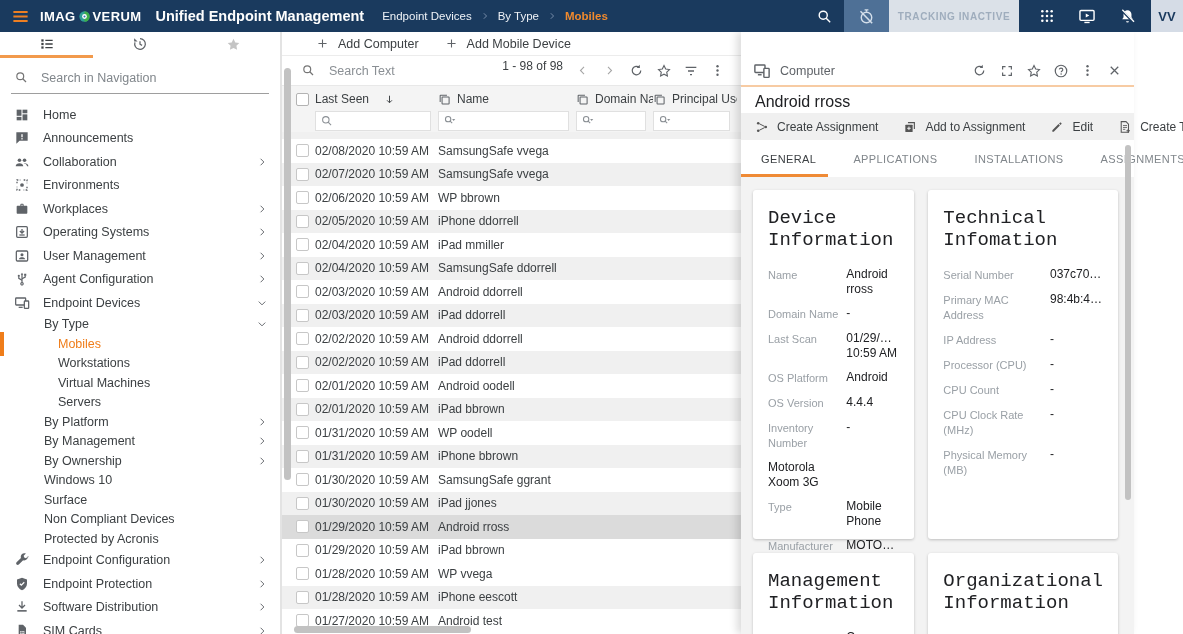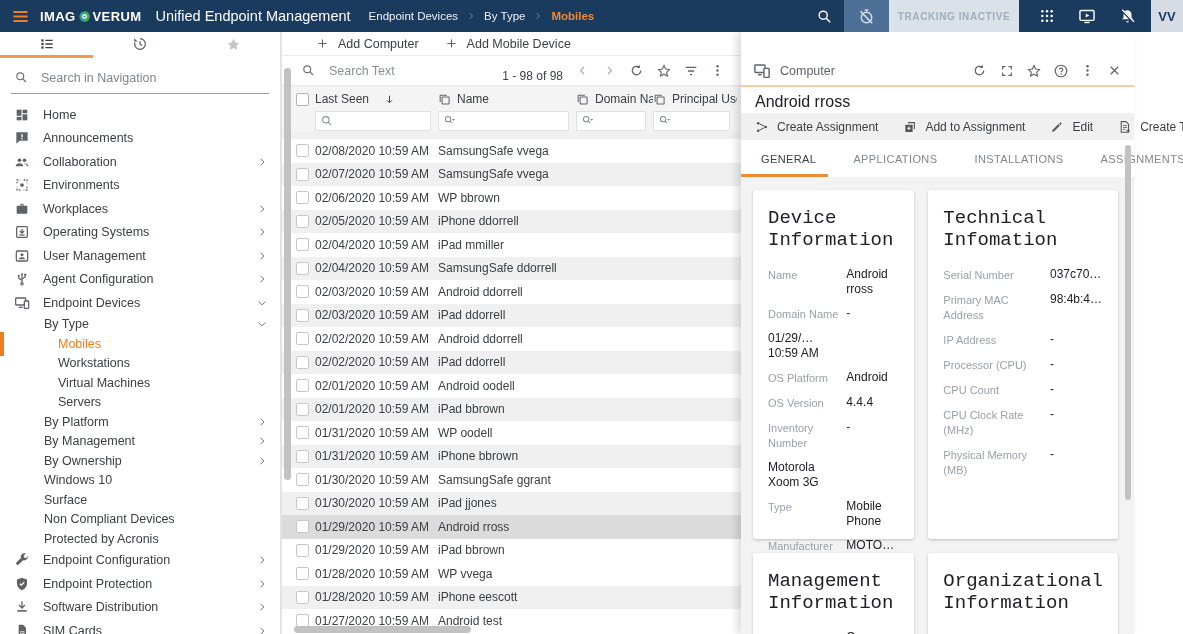--- a/index.html
+++ b/index.html
@@ -6,21 +6,21 @@
   html,body { width:1183px; height:634px; overflow:hidden; background:#fff;
     font-family:"Liberation Sans", sans-serif; -webkit-font-smoothing:antialiased; }
   .ic { display:inline-flex; flex:none; }
   .ic svg { width:100%; height:100%; display:block; }
 
   
   .topbar { position:absolute; top:0; left:0; width:1183px; height:32px;
     background:#1a3a5e; display:flex; align-items:center; color:#fff; z-index:50; }
   .hamburger { width:40px; height:32px; display:flex; align-items:center; justify-content:center; color:#ee7f22; cursor:pointer; }
   .logo { display:flex; align-items:center; gap:2px; color:#fff; font-weight:700; font-size:13px; letter-spacing:.4px; cursor:pointer; }
-  .app-title { margin-left:14px; font-size:14.5px; font-weight:400; color:#fdfdfd; }
+  .app-title { margin-left:14px; font-size:14.5px; font-weight:700; color:#fdfdfd; }
   .breadcrumb { margin-left:18px; display:flex; align-items:center; gap:8px; font-size:11.5px; color:#eef2f7; }
   .bc-current { color:#f08a2e; font-weight:700; }
   .topbar-right { margin-left:auto; display:flex; align-items:center; height:32px; }
   .tb-btn { width:40px; height:32px; display:flex; align-items:center; justify-content:center; color:#fff; cursor:pointer; }
   .tracking { display:flex; height:32px; margin-right:8px; cursor:pointer; }
   .tracking-icon { width:45px; background:#4e7096; display:flex; align-items:center; justify-content:center; color:#d3deea; }
   .tracking-label { width:130px; background:#dbe1e8; color:#9fadbd; font-size:10px; font-weight:700;
     letter-spacing:.6px; display:flex; align-items:center; justify-content:center; }
   .avatar { width:32px; height:32px; background:#d5dce6; color:#1a3a5e; font-weight:700; font-size:13px;
     display:flex; align-items:center; justify-content:center; margin-left:4px; cursor:pointer; }
@@ -54,21 +54,21 @@
   .list-panel { position:absolute; top:32px; left:281px; width:460px; bottom:0; background:#fff; }
   .lp-toolbar { height:24px; display:flex; align-items:center; gap:26px; padding-left:34px;
     border-bottom:1px solid #ececec; }
   .lp-btn { display:flex; align-items:center; gap:9px; font-size:12.5px; color:#3c4043; cursor:pointer; }
   .lp-btn .ic { color:#5f6368; }
   .lp-search { height:29px; display:flex; align-items:center; padding:0 10px 0 19px; }
   .lp-search .sic { color:#757575; }
   .lp-search input { border:0; outline:0; font-size:12.5px; margin-left:13px; width:150px; color:#701a75;
     font-family:"Liberation Sans", sans-serif; }
   .lp-search input::placeholder { color:#8a8f94; }
-  .lp-right { margin-left:auto; display:flex; align-items:flex-end; }
+  .lp-right { margin-left:auto; display:flex; align-items:flex-start; }
   .pg-text { font-size:12px; color:#3c4043; margin-right:6px; white-space:nowrap; }
   .pg-ic { width:27px; height:24px; display:flex; align-items:center; justify-content:center; color:#5f6368; cursor:pointer; }
   .pg-ic.dim { color:#a6a6a6; }
   .lp-header { background:#f4f4f4; border-top:1px solid #e8e8e8; padding:4px 4px 1px 0; }
   .hdr-row, .flt-row, .trow { display:grid; grid-template-columns:33px 123px 138px 77px 1fr; align-items:center; }
   .hdr-row { height:18px; }
   .hdr-cell { display:flex; align-items:center; gap:6px; font-size:12px; color:#3c4043; overflow:hidden; white-space:nowrap; }
   .hdr-cell .eic { color:#5f6368; }
   .hdr-cell .sico { color:#3c4043; margin-left:8px; }
   .flt-row { height:20px; margin-top:3px; }
@@ -920,20 +920,21 @@
         <div class="card-title">Device Information</div>
         <div class="field">
           <div class="fl">Name</div>
           <div class="fv">Android rross</div>
         </div>
         <div class="field">
           <div class="fl">Domain Name</div>
           <div class="fv">-</div>
         </div>
         <div class="field">
+          <div class="fl">Last Scan</div>
           <div class="fv">01/29/… 10:59 AM</div>
         </div>
         <div class="field">
           <div class="fl">OS Platform</div>
           <div class="fv">Android</div>
         </div>
         <div class="field">
           <div class="fl">OS Version</div>
           <div class="fv">4.4.4</div>
         </div>

